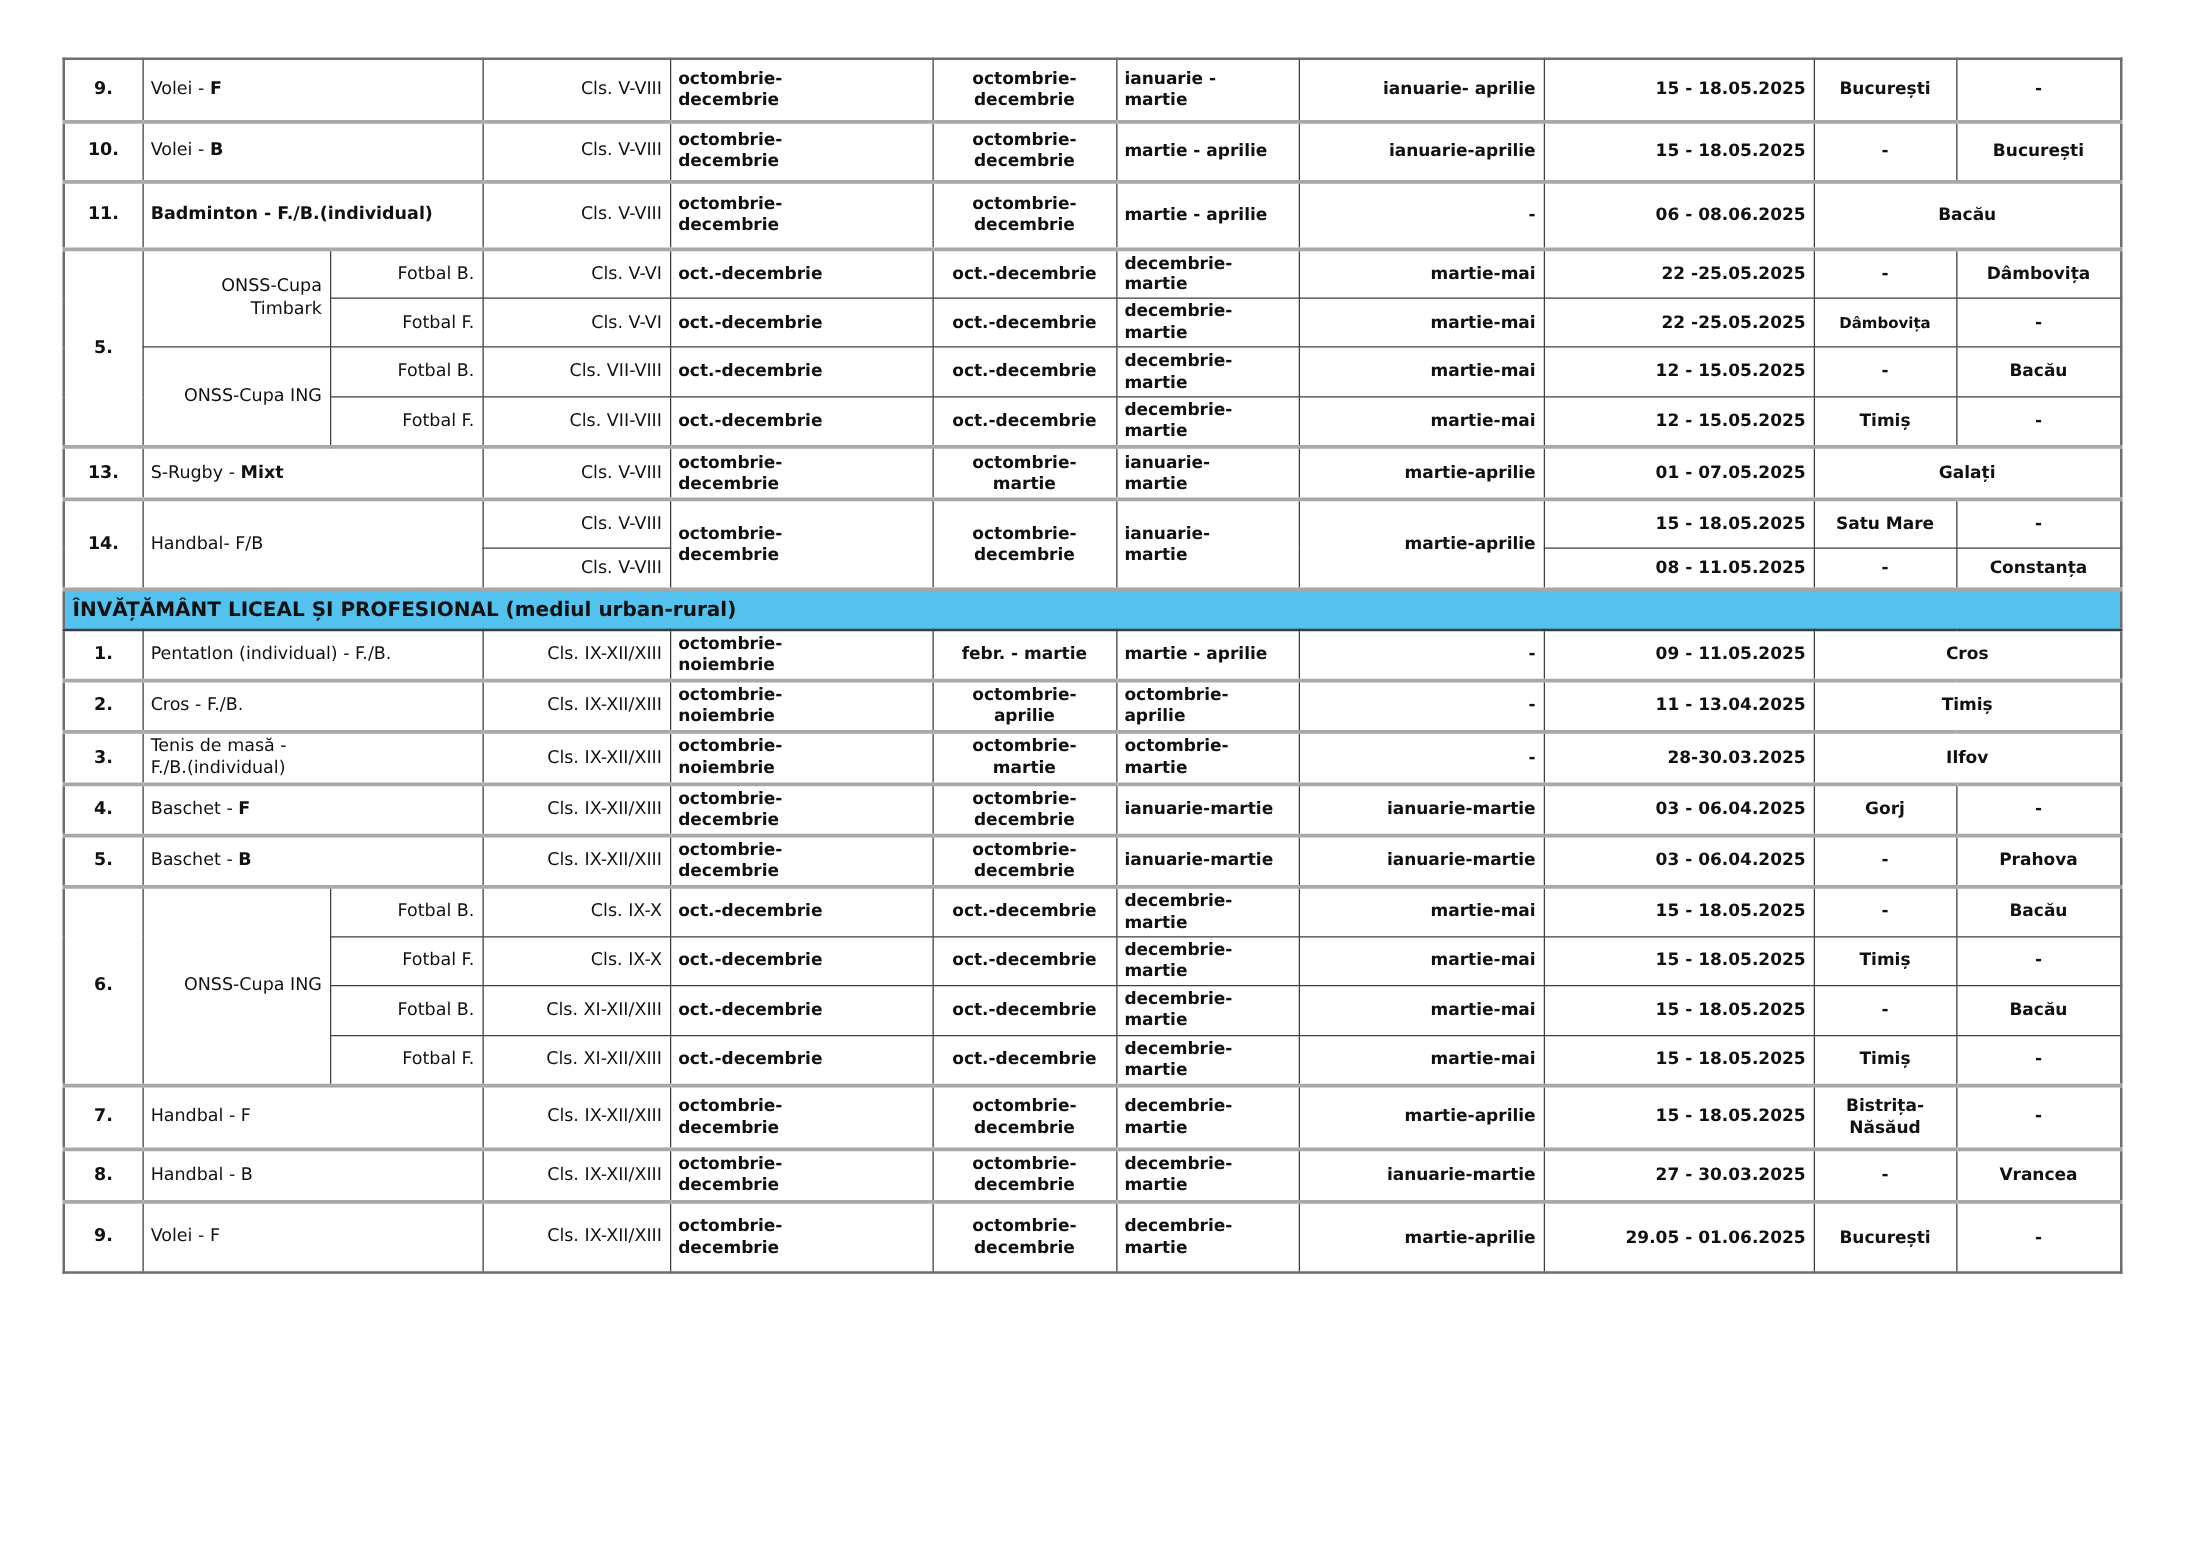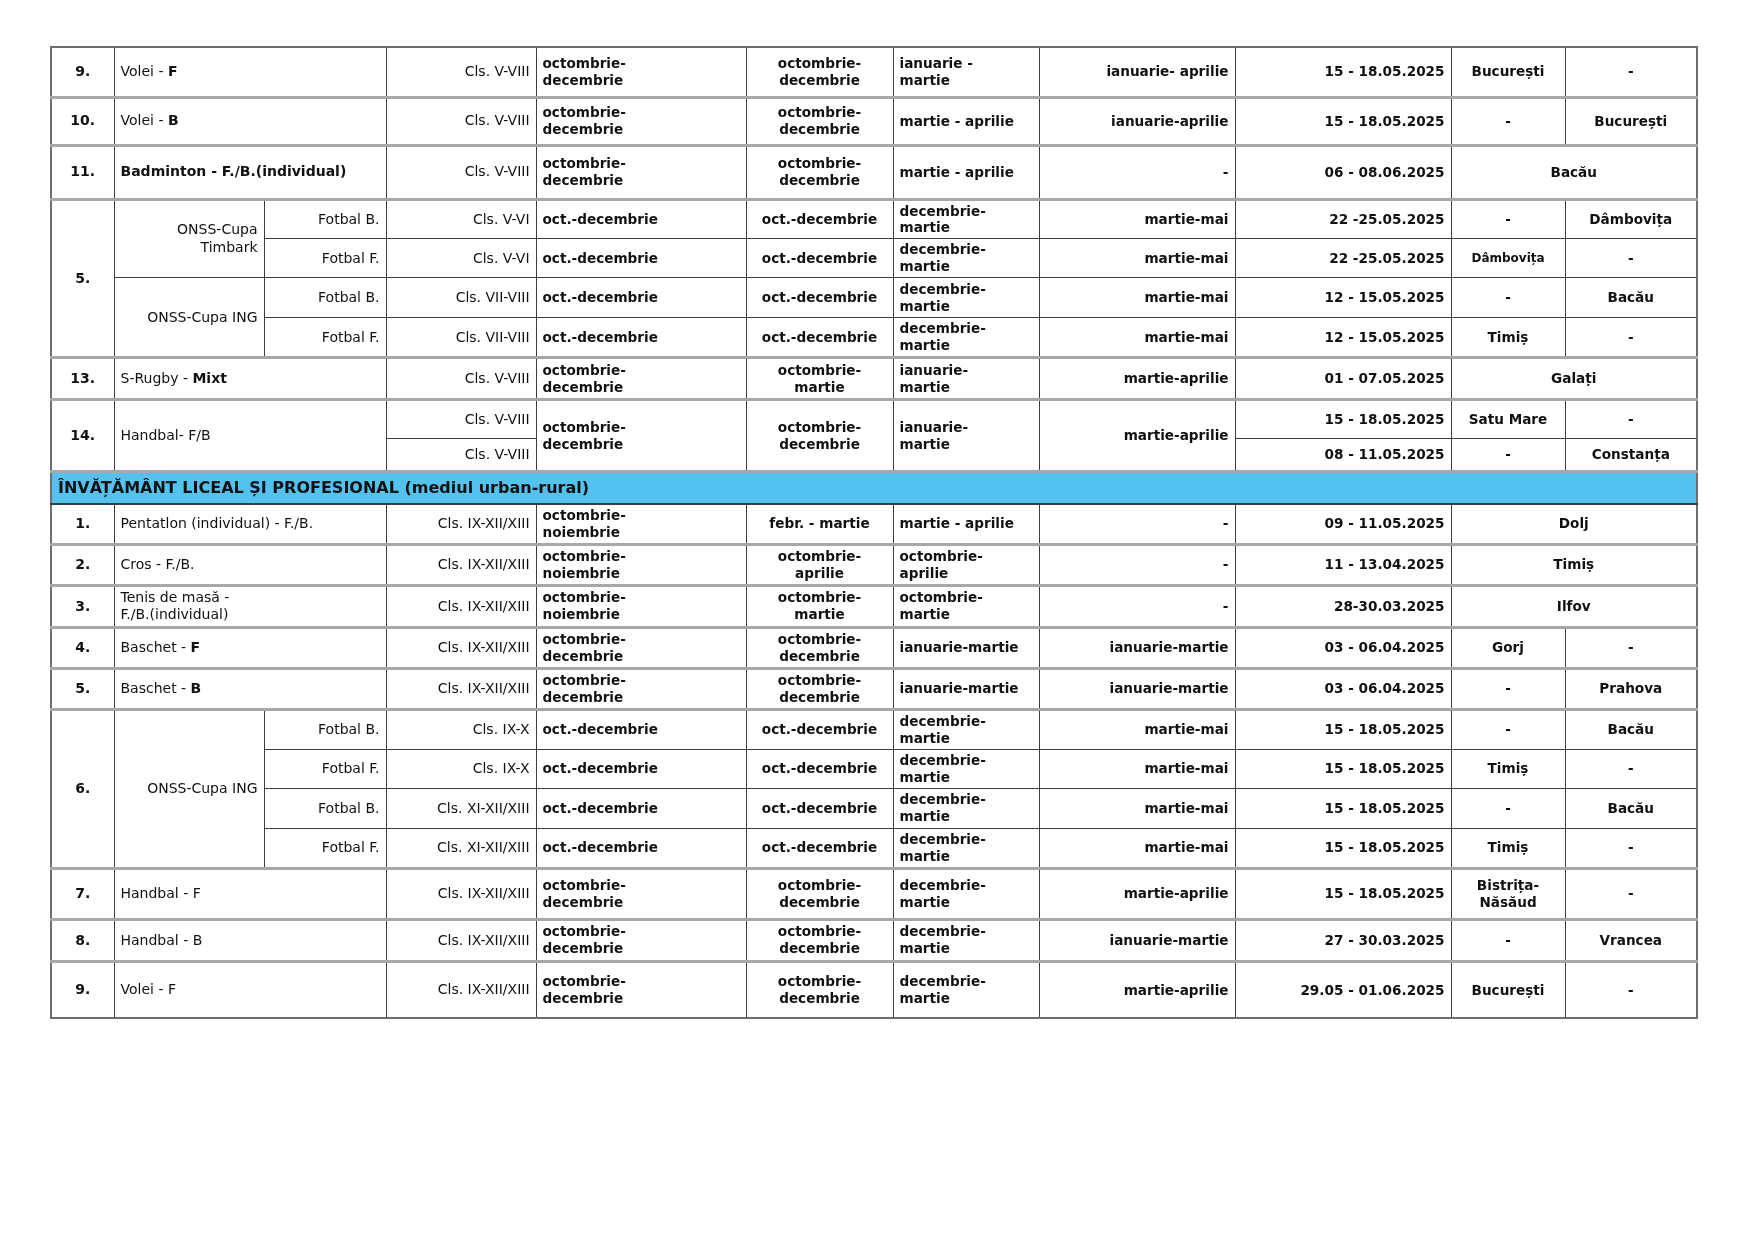--- a/index.html
+++ b/index.html
@@ -200,21 +200,21 @@
         <tr style="height: 38px;">
           <td class="c-num">1.</td>
           <td class="c-name" colspan="2">Pentatlon (individual) - F./B.</td>
           <td class="c-cls">Cls. IX-XII/XIII</td>
           <td class="c-et1">octombrie-
 noiembrie</td>
           <td class="c-et2">febr. - martie</td>
           <td class="c-et3">martie - aprilie</td>
           <td class="c-et4">-</td>
           <td class="c-date">09 - 11.05.2025</td>
-          <td class="c-loc" colspan="2">Dolj</td>
+          <td class="c-loc" colspan="2">Cros</td>
         </tr>
         <tr class="g" style="height: 39px;">
           <td class="c-num">2.</td>
           <td class="c-name" colspan="2">Cros - F./B.</td>
           <td class="c-cls">Cls. IX-XII/XIII</td>
           <td class="c-et1">octombrie-
 noiembrie</td>
           <td class="c-et2">octombrie-
 aprilie</td>
           <td class="c-et3">octombrie-

